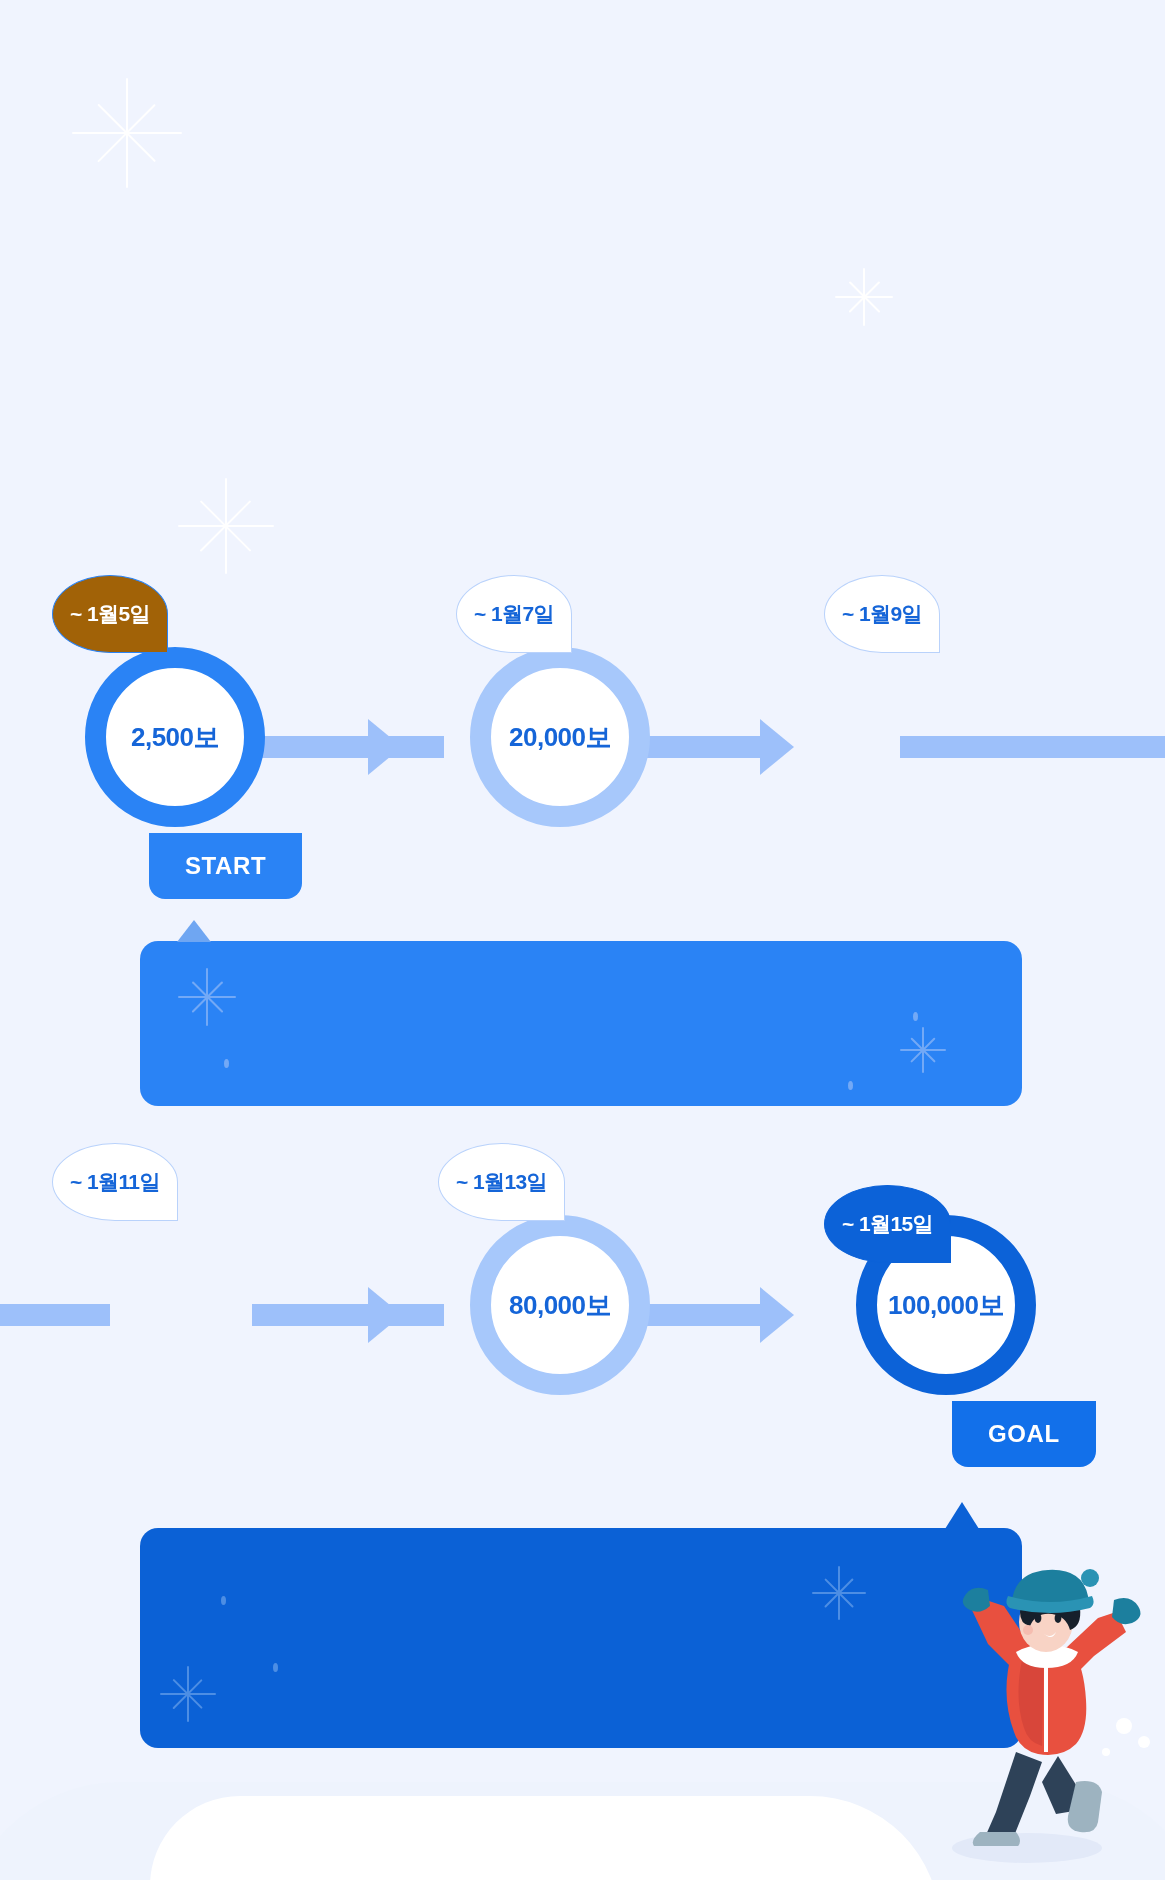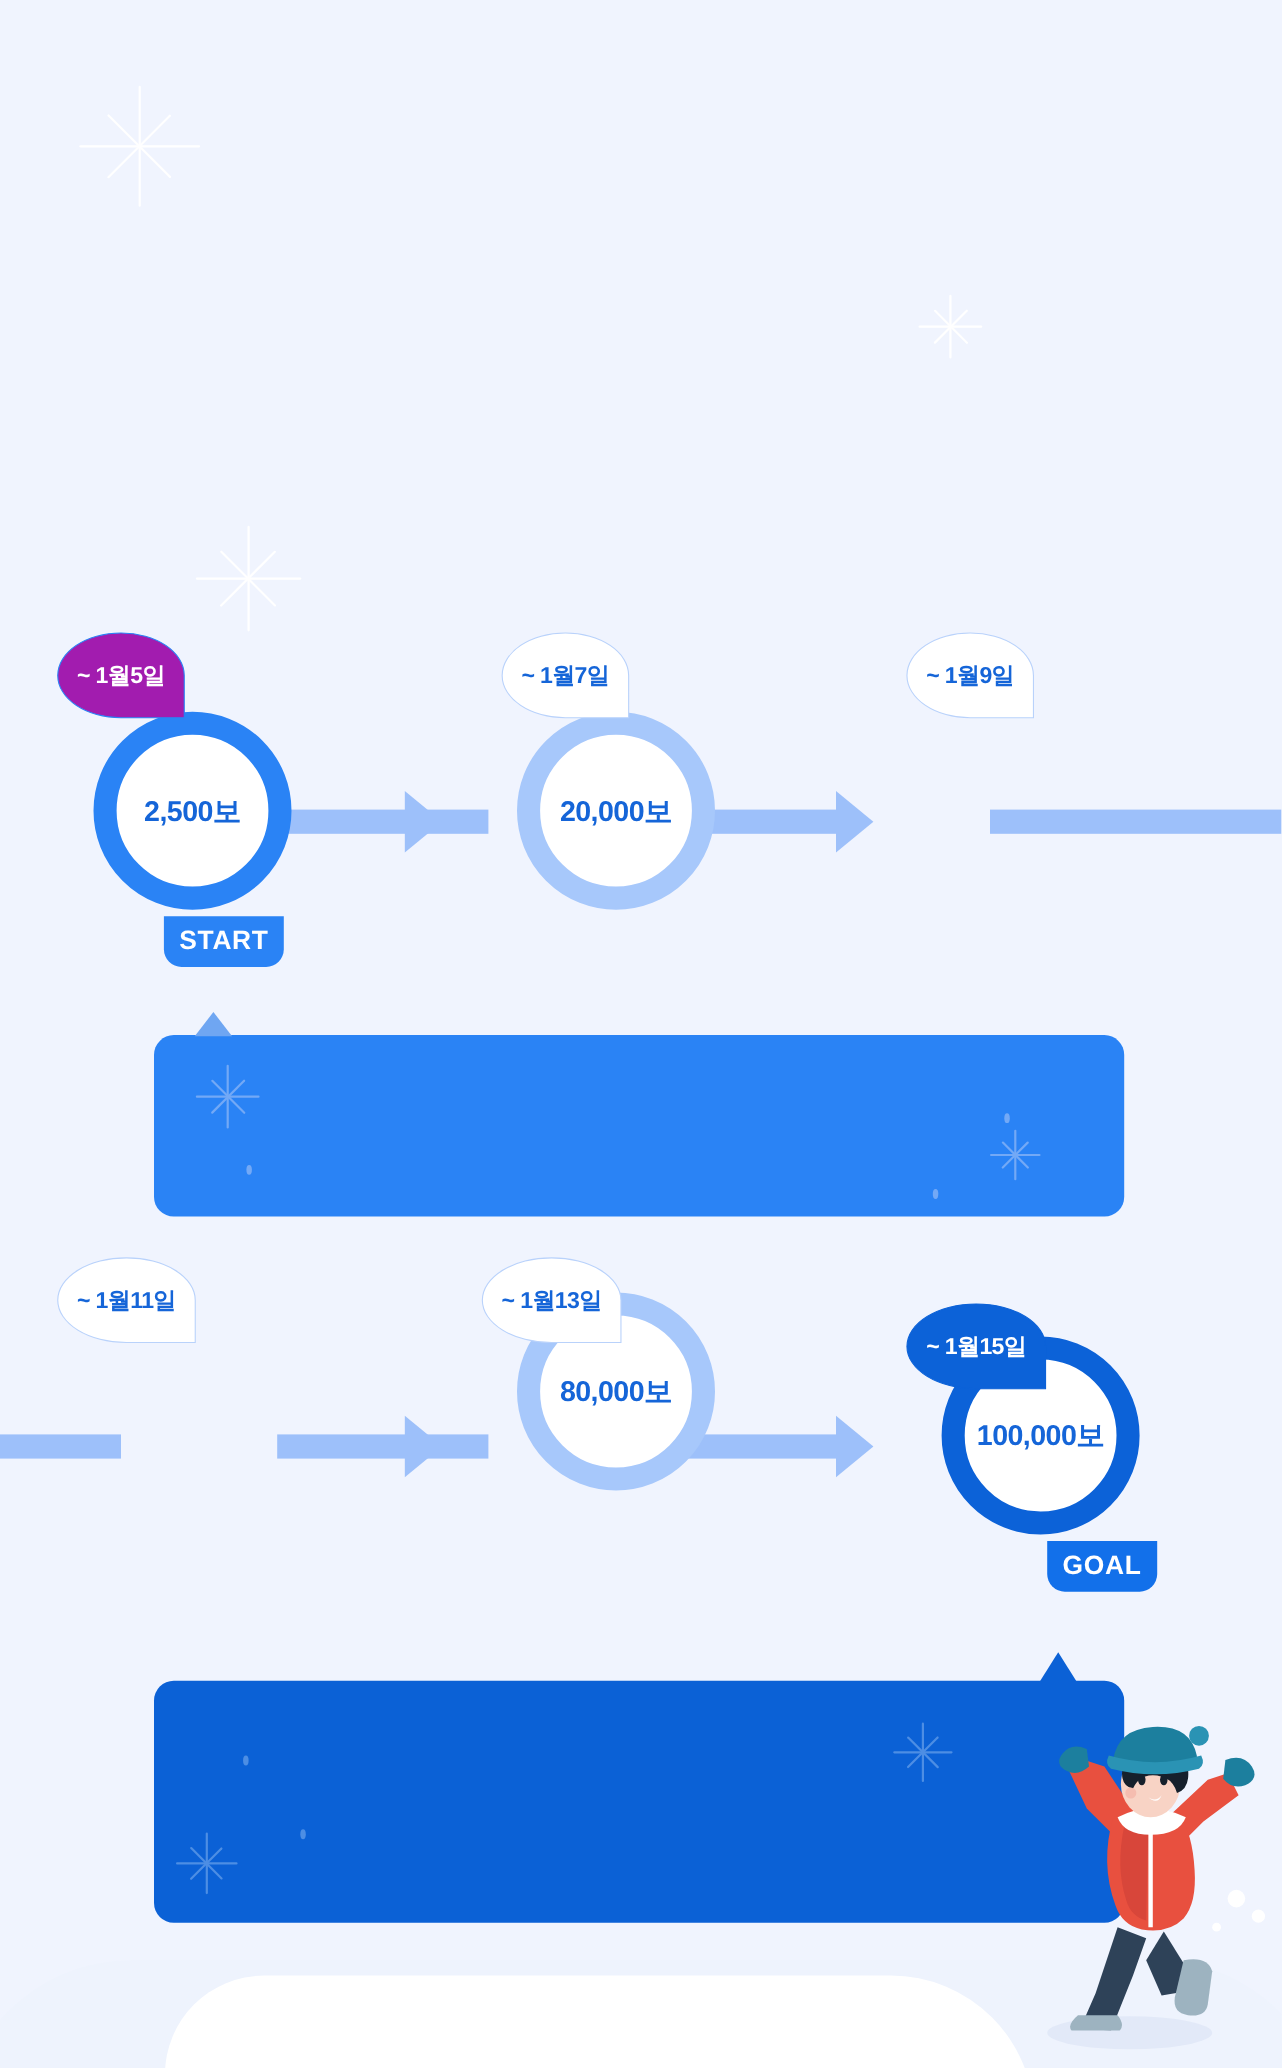--- a/index.html
+++ b/index.html
@@ -38,25 +38,25 @@
   .steps{position:absolute;inset:0;display:flex;align-items:center;justify-content:center;
          font-size:26px;font-weight:bold;color:#1565d8;letter-spacing:-0.5px;white-space:nowrap;}
 
   
   .bubble{position:absolute;min-width:92px;height:78px;padding:0 17px;
           display:flex;align-items:center;justify-content:center;
           background:#ffffff;border:1.6px solid #b9d2fb;
           border-radius:50% 50% 0 50%;
           font-size:21px;font-weight:bold;color:#1565d8;white-space:nowrap;
           box-sizing:border-box;letter-spacing:-0.6px;}
-  .bubble.filled{background:#a21caf;border-color:#2a83f5;color:#ffffff;justify-content:center;}
+  .bubble.filled{background:#a16207;border-color:#2a83f5;color:#ffffff;justify-content:center;}
   .bubble.dark{background:#0c62d8;border-color:#0c62d8;color:#ffffff;}
 
   
-  .tag{position:absolute;height:46px;padding:0 14px;display:flex;align-items:center;
+  .tag{position:absolute;height:66px;padding:0 36px;display:flex;align-items:center;
        justify-content:center;border-radius:0 0 16px 16px;
        font-size:24px;font-weight:bold;color:#fff;letter-spacing:0.6px;white-space:nowrap;}
   .tag.start{background:#2a83f5;}
   .tag.goal{background:#1270ea;}
 
   
   .banner{position:absolute;border-radius:18px;}
   .banner .ptr{position:absolute;width:0;height:0;
        border-left:17px solid transparent;border-right:17px solid transparent;}
 
@@ -144,21 +144,21 @@
   <div class="rail" style="left:-10px;top:1304px;width:120px;"></div>
   <div class="rail" style="left:252px;top:1304px;width:192px;"></div>
   <div class="arrow" style="left:368px;top:1287px;"></div>
   <div class="rail" style="left:578px;top:1304px;width:192px;"></div>
   <div class="arrow" style="left:760px;top:1287px;"></div>
 
   <div class="bubble" style="left:52px;top:1143px;">
     <span>~ 1월11일</span>
   </div>
 
-  <div class="node" style="left:470px;top:1175px;">
+  <div class="node" style="left:470px;top:1215px;">
     <div class="ring"></div>
     <div class="steps">80,000보</div>
   </div>
   <div class="bubble" style="left:438px;top:1143px;text-align:right;">
     <span>~ 1월13일</span>
   </div>
 
   <div class="node goal" style="left:856px;top:1215px;">
     <div class="ring"></div>
     <div class="steps">100,000보</div>

